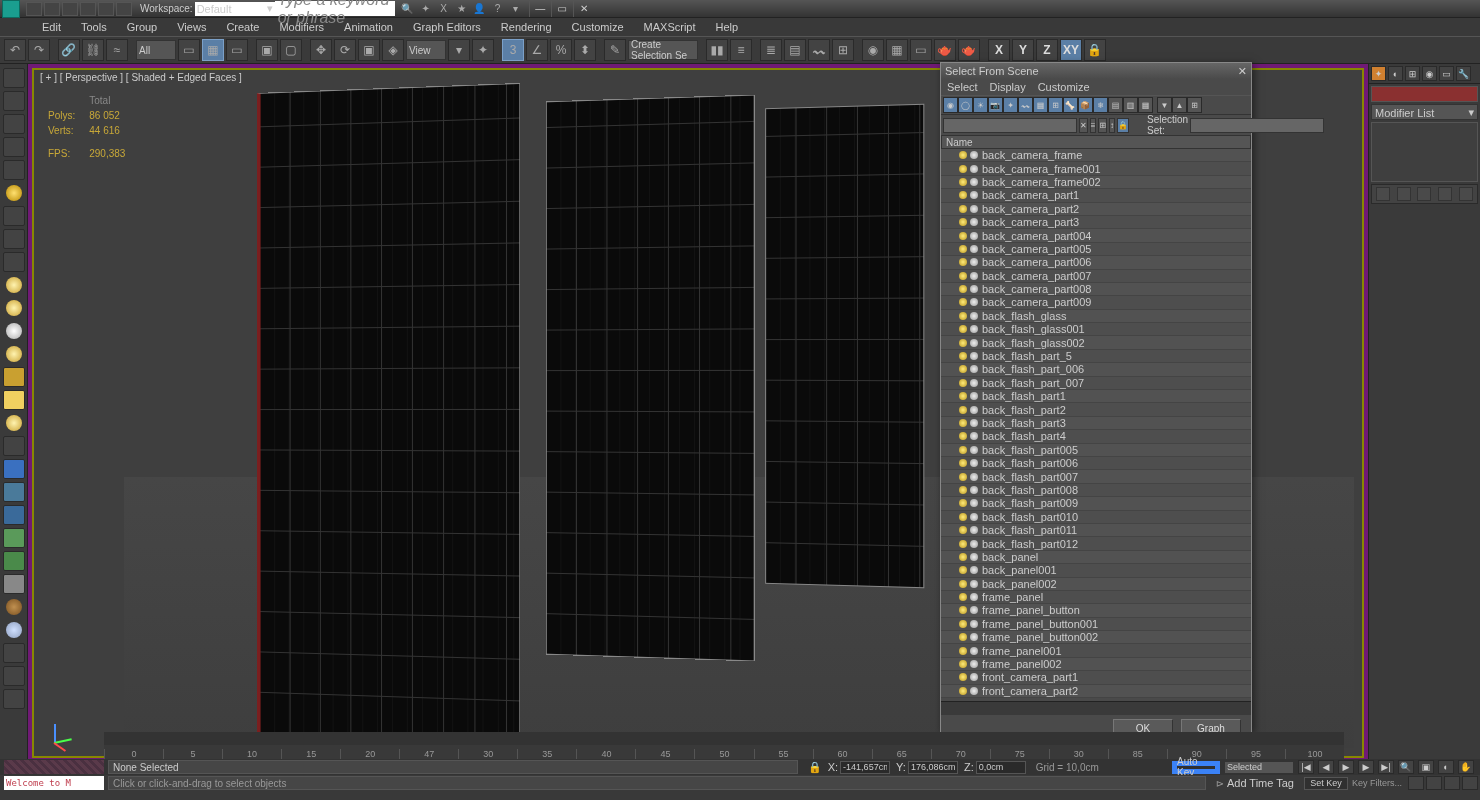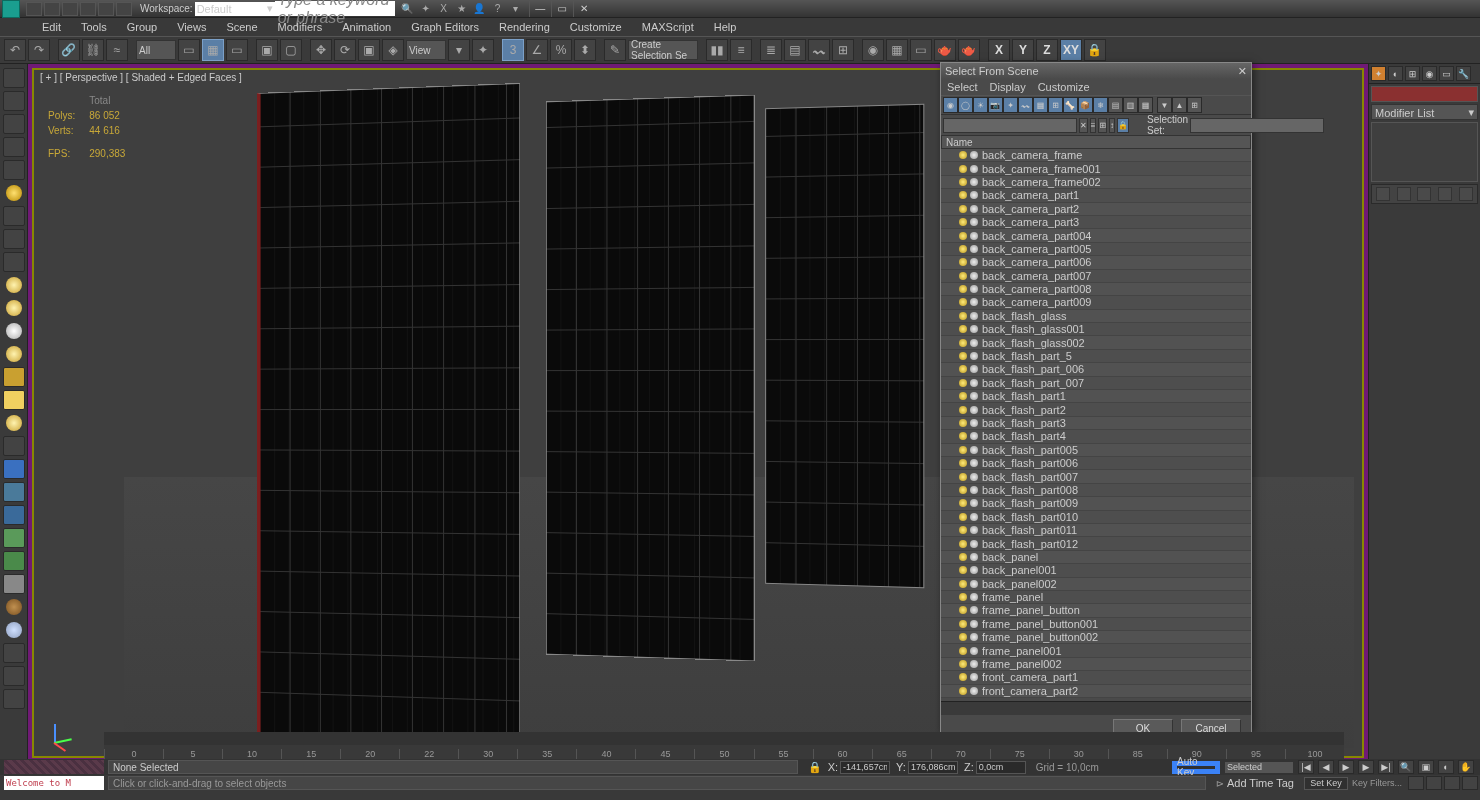--- a/index.html
+++ b/index.html
@@ -146,21 +146,21 @@
     <div>▭</div>
     <div>✕</div>
   </div>
 </div>
 
 <div class="menubar">
   <span>Edit</span>
   <span>Tools</span>
   <span>Group</span>
   <span>Views</span>
-  <span>Scene</span>
+  <span>Create</span>
   <span>Modifiers</span>
   <span>Animation</span>
   <span>Graph Editors</span>
   <span>Rendering</span>
   <span>Customize</span>
   <span>MAXScript</span>
   <span>Help</span>
 </div>
 
 <div class="toolbar">
@@ -561,32 +561,32 @@
       </div>
       <div class="row">
         <span class="bulb"></span>
         <span class="dot"></span>
         <span>front_camera_part2</span>
       </div>
     </div>
   <div class="dlg-btm-scroll"></div>
   <div class="dlg-btns">
     <button>OK</button>
-    <button>Cancel</button>
+    <button>Graph</button>
   </div>
 </div>
 
 <div class="time-slider"></div>
 <div class="timeline" id="timeline">
     <div class="tick">0</div>
     <div class="tick">5</div>
     <div class="tick">10</div>
     <div class="tick">15</div>
     <div class="tick">20</div>
-    <div class="tick">22</div>
+    <div class="tick">47</div>
     <div class="tick">30</div>
     <div class="tick">35</div>
     <div class="tick">40</div>
     <div class="tick">45</div>
     <div class="tick">50</div>
     <div class="tick">55</div>
     <div class="tick">60</div>
     <div class="tick">65</div>
     <div class="tick">70</div>
     <div class="tick">75</div>

